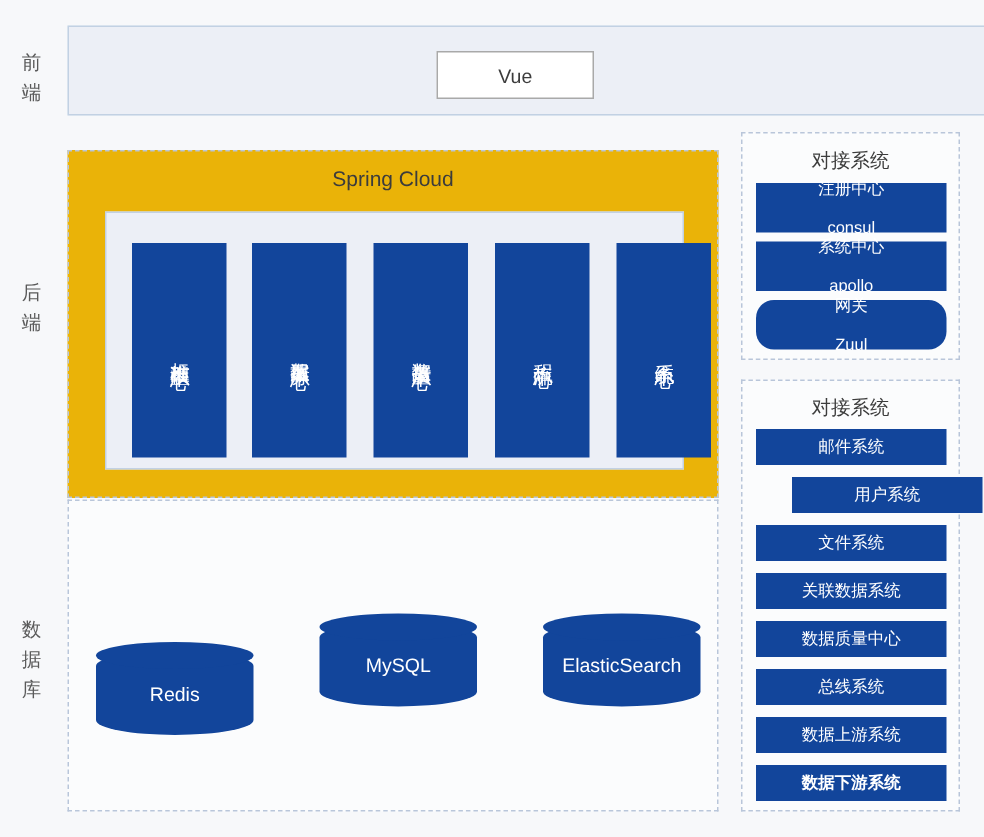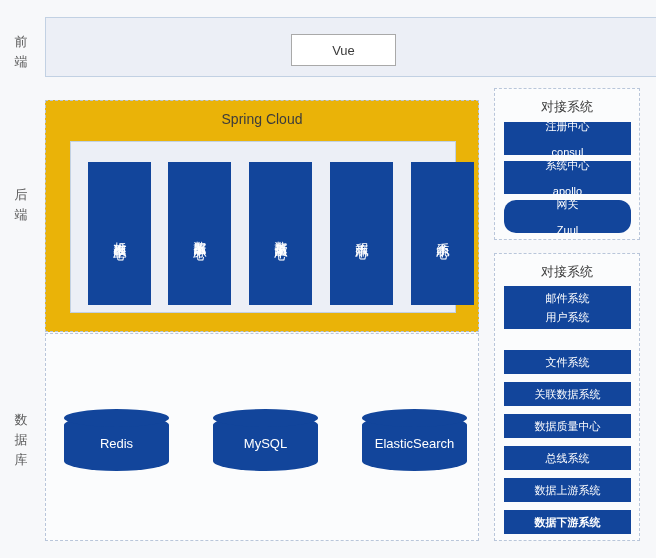--- a/index.html
+++ b/index.html
@@ -214,21 +214,21 @@
       <div class="vbox" style="left:259px;">
         <span class="vbox-label">流程中心</span>
       </div>
       <div class="vbox" style="left:340px;">
         <span class="vbox-label">系统中心</span>
       </div>
     </div>
   </div>
 
   <div id="db-panel">
-    <div class="cylinder" style="left:18px;">
+    <div class="cylinder" style="left:18px;margin-top:19px;">
       <div class="cyl-body"></div>
       <div class="cyl-top"></div>
       <div class="cyl-label">Redis</div>
     </div>
     <div class="cylinder" style="left:167px;">
       <div class="cyl-body"></div>
       <div class="cyl-top"></div>
       <div class="cyl-label">MySQL</div>
     </div>
     <div class="cylinder" style="left:316px;">
@@ -256,21 +256,21 @@
       <span class="sub">Zuul</span>
     </div>
   </div>
 
   <div class="side-panel" id="integr-panel">
     <div class="side-title">对接系统</div>
 
     <div class="side-btn one-line" style="top:32px;">
       <span>邮件系统</span>
     </div>
-    <div class="side-btn one-line" style="top:51px;">
+    <div class="side-btn one-line" style="top:64px;margin-left:24px;">
       <span>用户系统</span>
     </div>
     <div class="side-btn one-line" style="top:96px;">
       <span>文件系统</span>
     </div>
     <div class="side-btn one-line" style="top:128px;">
       <span>关联数据系统</span>
     </div>
     <div class="side-btn one-line" style="top:160px;">
       <span>数据质量中心</span>

